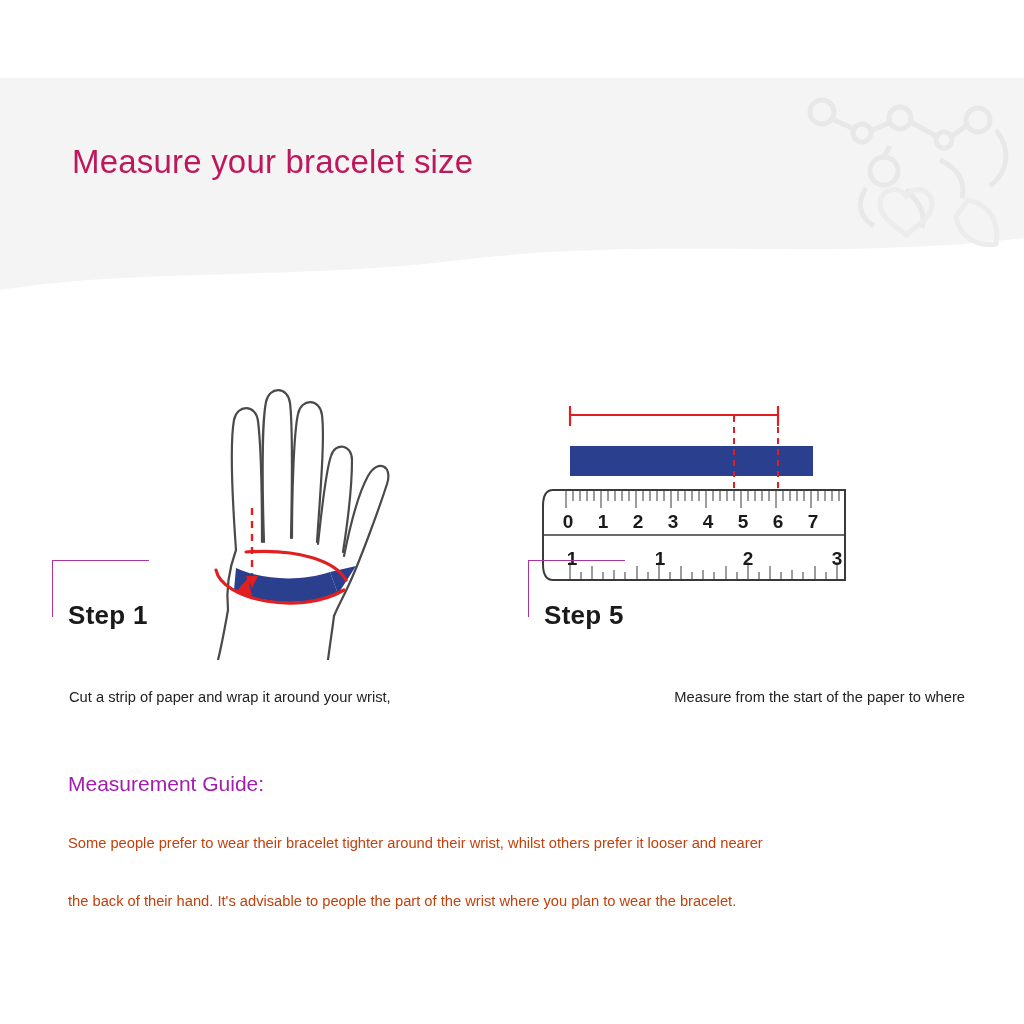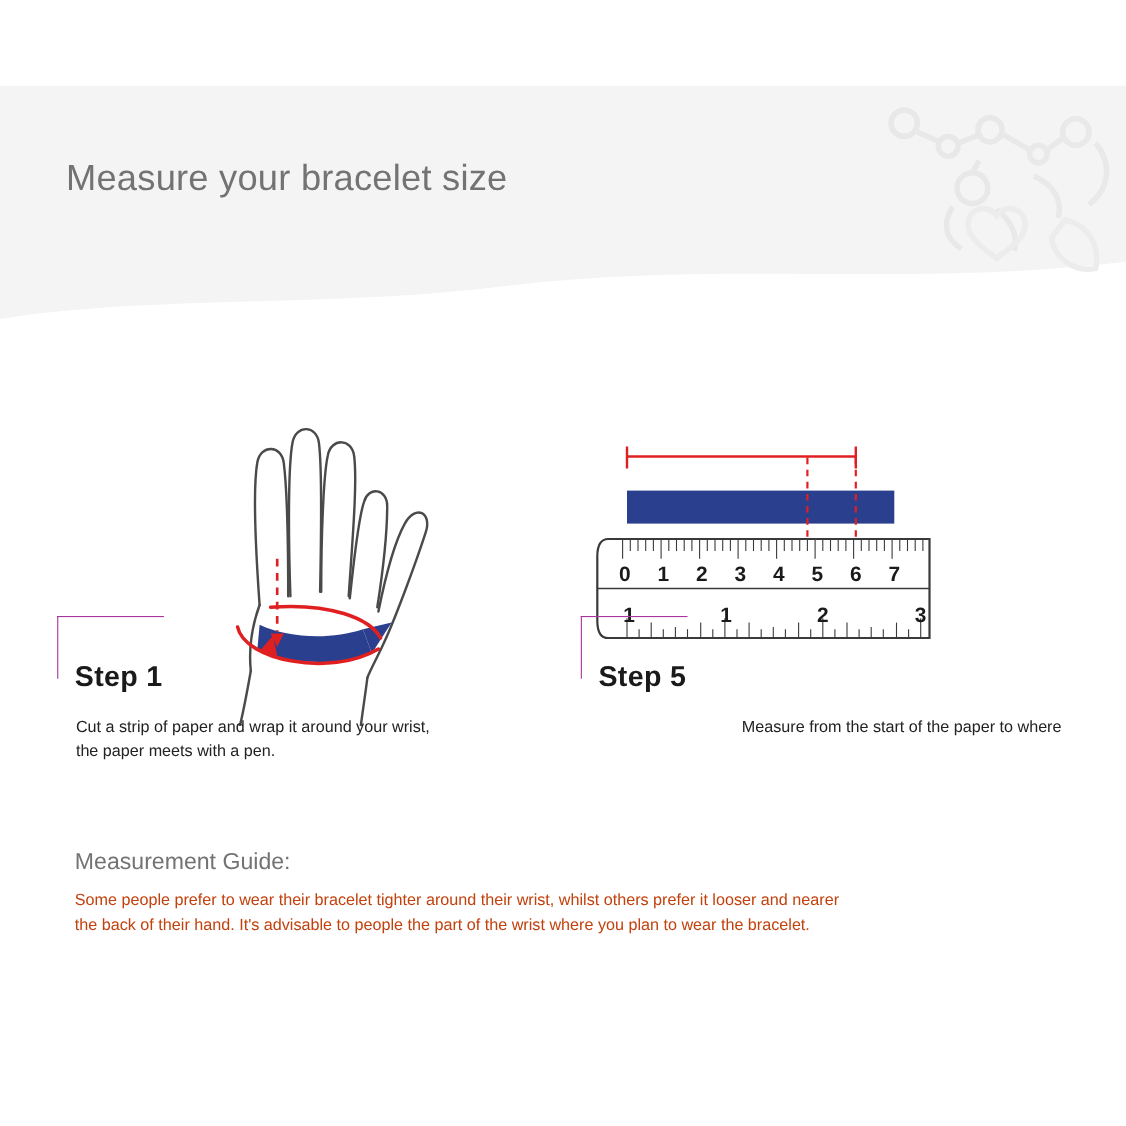--- a/index.html
+++ b/index.html
@@ -29,24 +29,24 @@
     width: 1024px;
     height: 300px;
     overflow: hidden;
   }
   .header-band svg {
     display: block;
   }
 
   .page-title {
     position: absolute;
-    left: 60px;
+    left: 72px;
     top: 143px;
     font-size: 33px;
-    color: #737373;
+    color: #be185d;
     letter-spacing: 0.2px;
     font-weight: 400;
     white-space: nowrap;
   }
 
   
   .illustration {
     position: absolute;
     left: 0;
     top: 280px;
@@ -90,31 +90,31 @@
 
   
   .guide {
     position: absolute;
     left: 68px;
     top: 772px;
     width: 910px;
   }
   .guide-title {
     font-size: 21px;
-    color: #737373;
+    color: #a21caf;
     font-weight: 400;
     margin-bottom: 12px;
   }
   .guide-body {
     font-size: 14.7px;
     line-height: 22px;
     color: #c2410c;
   }
 
-  .nowrap { white-space: nowrap; }
+  .nowrap { white-space: nowrap; margin-top: 36px; }
 </style>
 </head>
 <body>
 
 <div class="page">
 
   <div class="header-band">
     <svg width="1024" height="300" viewBox="0 0 1024 300" xmlns="http://www.w3.org/2000/svg">
 
       <path d="M0 78 L1024 78 L1024 238 C820 262 660 236 460 260 C300 280 140 268 0 290 Z" fill="#f4f4f4"></path>
@@ -295,21 +295,20 @@
         </g>
       </g>
     </svg>
   </div>
 
   <div class="step-block step1-block">
     <div class="step-bracket"></div>
     <div class="step-label step-label-pos">Step 1</div>
     <div class="step-body">
       <div class="nowrap">Cut a strip of paper and wrap it around your wrist,</div>
-      <div class="nowrap">the paper meets with a pen.</div>
     </div>
   </div>
 
   <div class="step-block step2-block">
     <div class="step-bracket"></div>
     <div class="step-label step-label-pos">Step 5</div>
     <div class="step-body">
       <div class="nowrap">Measure from the start of the paper to where</div>
     </div>
   </div>

